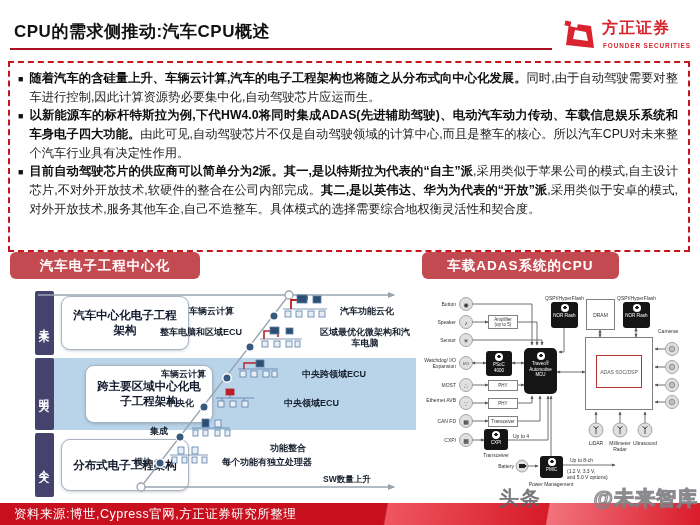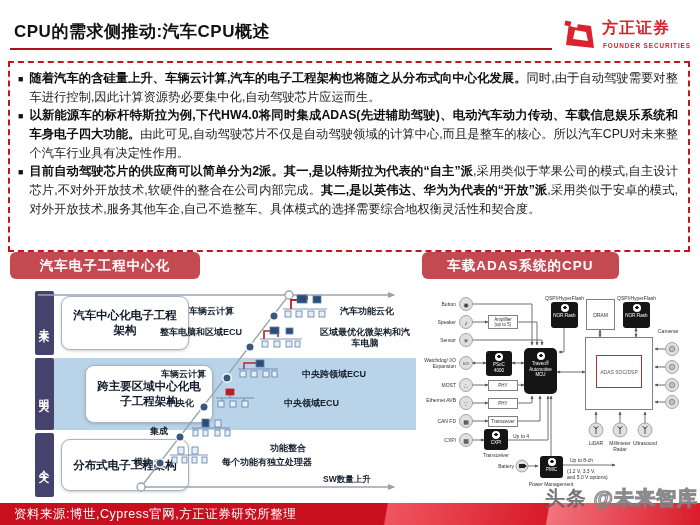--- a/index.html
+++ b/index.html
@@ -47,21 +47,21 @@
   .cylogo{width:8px;height:8px;border-radius:50%;margin:2px auto 1px;
           background:radial-gradient(circle at 50% 45%,#1a1a1a 0 1.6px,#ffffff 1.8px);}
   .adasbox{position:absolute;background:#fff;border:1.2px solid #b2322e;display:flex;align-items:center;
            justify-content:center;font-size:5px;color:#555;box-sizing:border-box;}
   
   .footer{left:0;top:503px;width:700px;height:22px;
           background:linear-gradient(100deg,#c70f1e 55%,#ef5560 55.2%,#d71b29 78%,#f2737c 78.2%,#d91b2a 100%);}
   .footer-text{left:14px;top:503px;height:22px;line-height:22px;color:#fff;font-size:12.5px;letter-spacing:.5px;}
   .wm{right:2px;top:485px;font-size:20px;font-weight:bold;letter-spacing:1px;z-index:9;white-space:nowrap;}
   .wm .solid{color:rgba(95,95,100,.85);}
-  .wm .outline{color:rgba(255,255,255,.2);-webkit-text-stroke:1.2px rgba(125,125,130,.9);}
+  .wm .outline{color:rgba(255,255,255,.2);margin-left:46px;-webkit-text-stroke:1.2px rgba(125,125,130,.9);}
 </style>
 </head>
 <body>
 
 <div class="abs title">CPU的需求侧推动:汽车CPU概述</div>
 <div class="abs title-rule"></div>
 <div class="abs logo-wrap">
   <svg width="36" height="36" viewBox="0 0 36 36">
     <path d="M7,5 L29,8 L32,30 L4,27 Z M13,12 L24,14 L26,23 L11,21 Z" fill="#d9232e" fill-rule="evenodd"></path>
     <rect x="8" y="2" width="8" height="7" fill="#ffffff" transform="rotate(12 12 5)"></rect>

